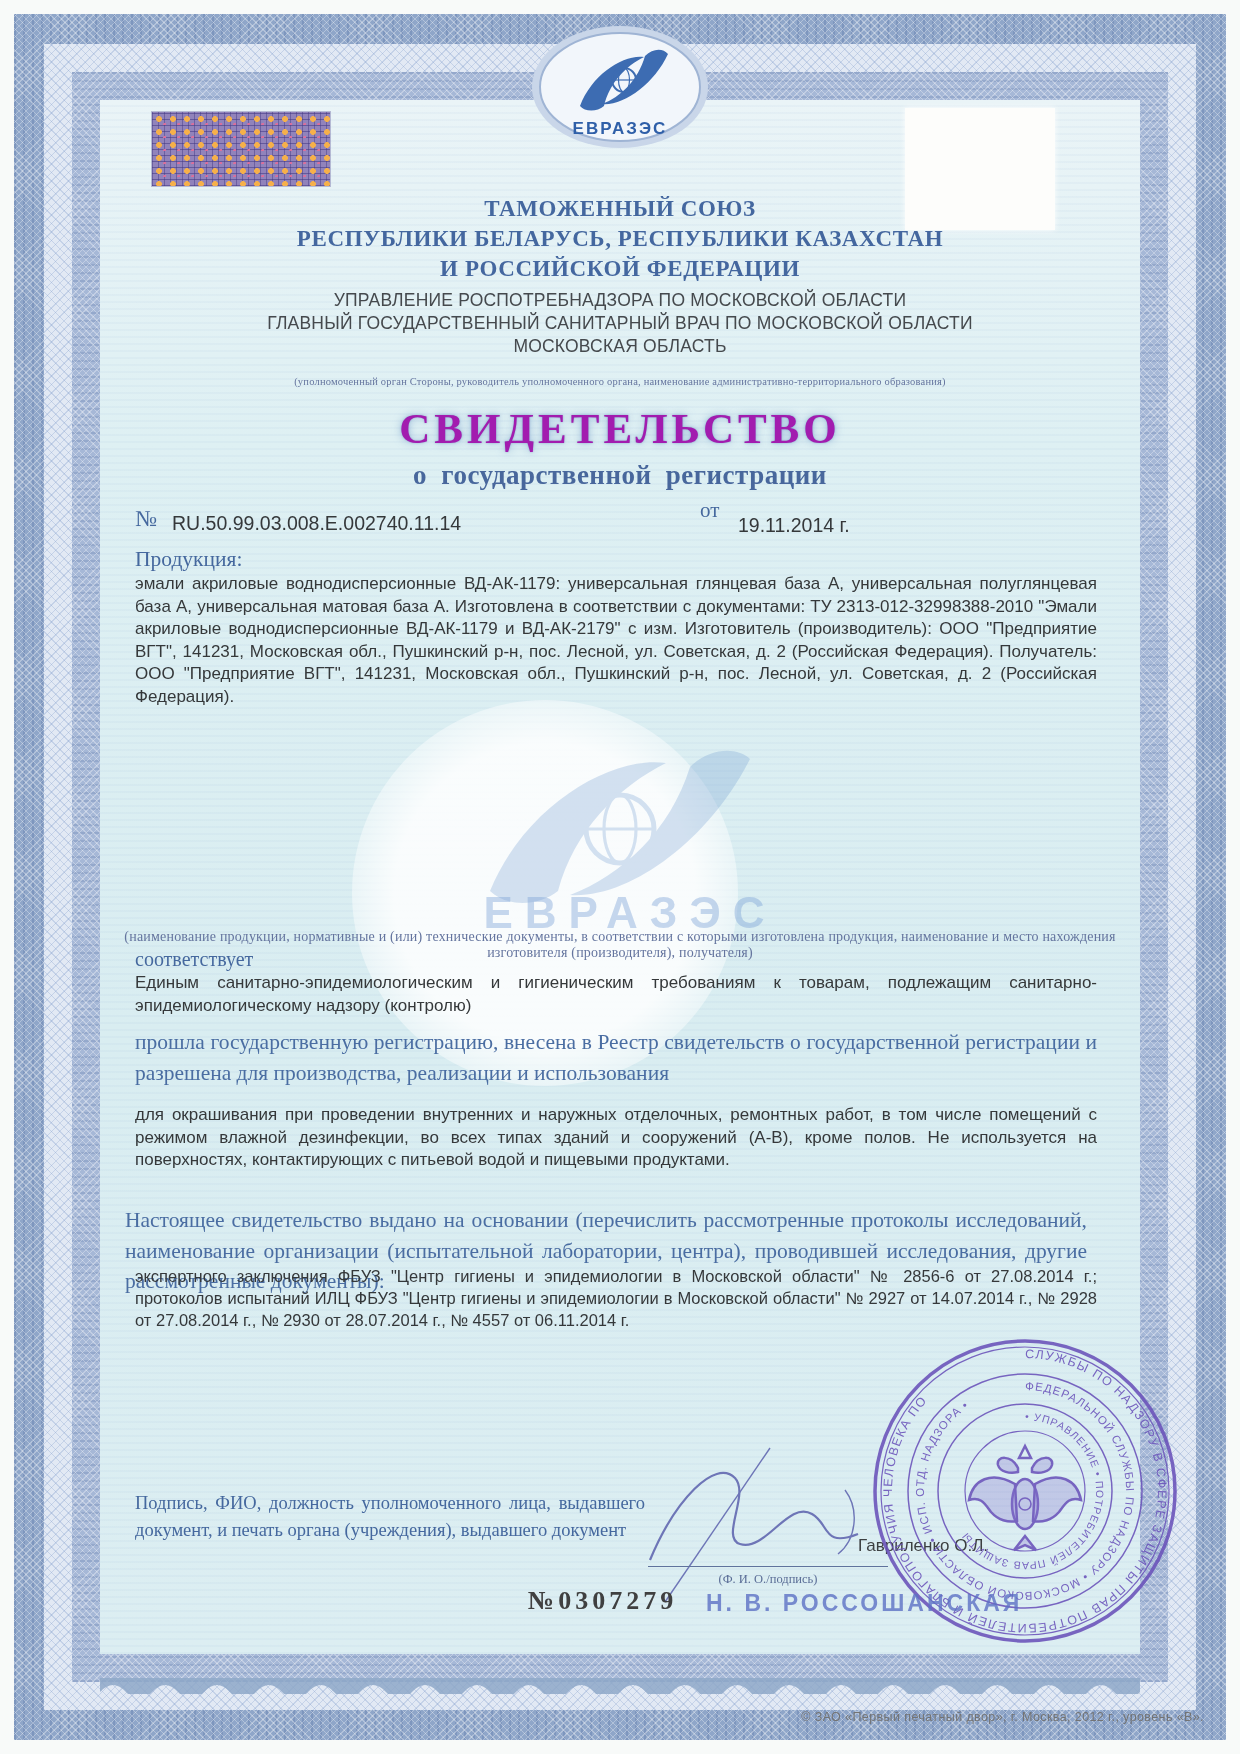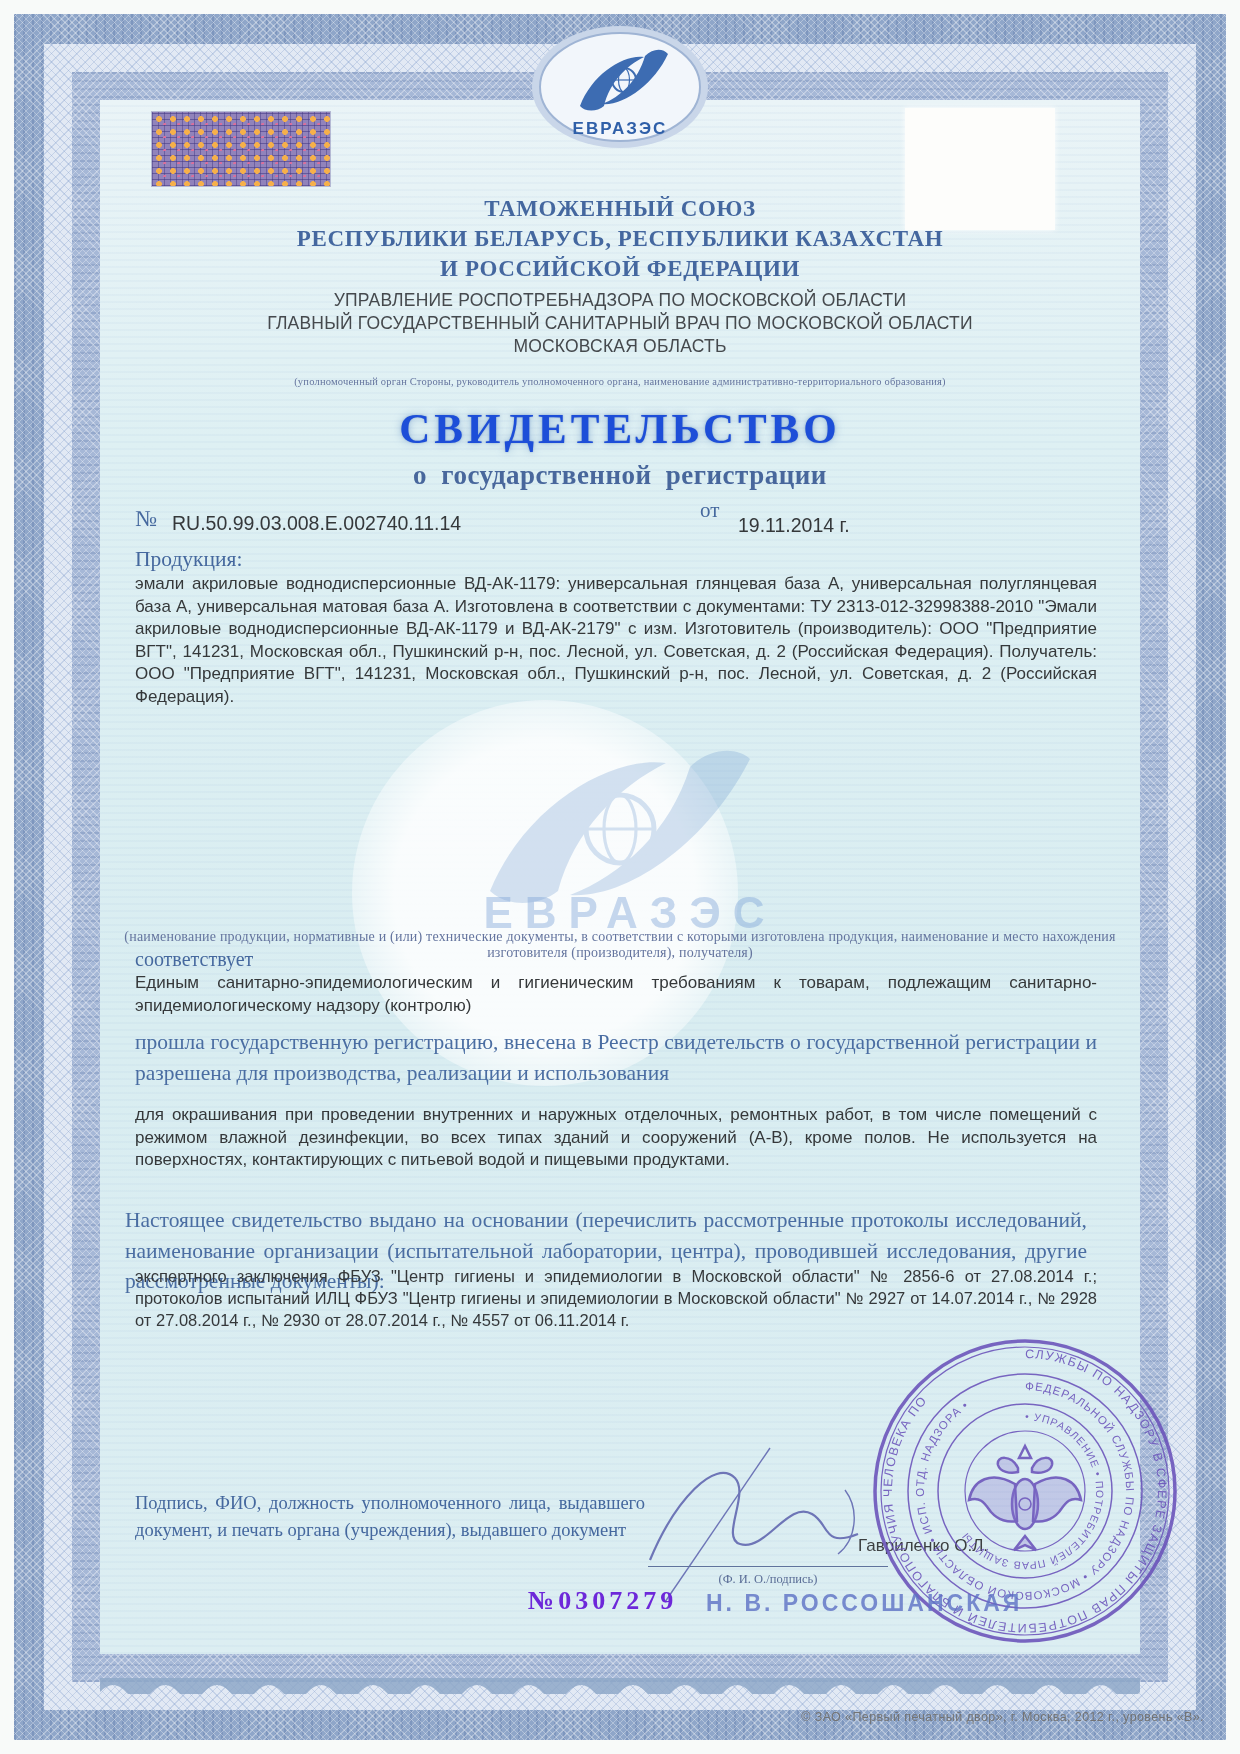--- a/index.html
+++ b/index.html
@@ -45,27 +45,27 @@
   .abs{position:absolute;}
   .ctr{text-align:center;}
 
   
   .serifblue{font-family:"Liberation Serif",serif;color:#45689e;}
   .sansdark{font-family:"Liberation Sans",sans-serif;color:#35383a;}
   .hdr-serif{font-weight:bold;font-size:23px;letter-spacing:.6px;color:#44679f;}
   .org-sans{font-family:"Liberation Sans",sans-serif;font-size:17.5px;color:#45494d;letter-spacing:.2px;}
   .microcaption{font-size:10.5px;color:#64749e;letter-spacing:.2px;}
   .doc-title{
-    font-size:43px;font-weight:bold;letter-spacing:4px;color:#1d4ed8;
+    font-size:43px;font-weight:bold;letter-spacing:4px;color:#a21caf;
     text-shadow:0 0 9px rgba(115,155,205,.65),0 0 2px rgba(70,110,170,.5);
   }
   .doc-subtitle{font-size:27px;font-weight:bold;color:#48679c;word-spacing:7px;letter-spacing:.5px;}
   .bodysans{font-size:17px;line-height:1.33;text-align:justify;}
   .bodyserif{font-size:21.5px;line-height:1.42;text-align:justify;color:#4a6da2;}
-  .red-serial{font-size:26px;color:#6d28d9;letter-spacing:4px;font-weight:bold;}
+  .red-serial{font-size:26px;color:#404040;letter-spacing:4px;font-weight:bold;}
   .stamp-name{
     font-family:"Liberation Sans",sans-serif;font-weight:bold;font-size:23px;letter-spacing:3px;
     color:rgba(92,113,196,.8);
   }
   .footer-note{font-family:"Liberation Sans",sans-serif;font-size:12.5px;color:#737373;letter-spacing:.4px;}
 
   
   .hologram{
     width:178px;height:74px;
     background-color:#9183bb;

